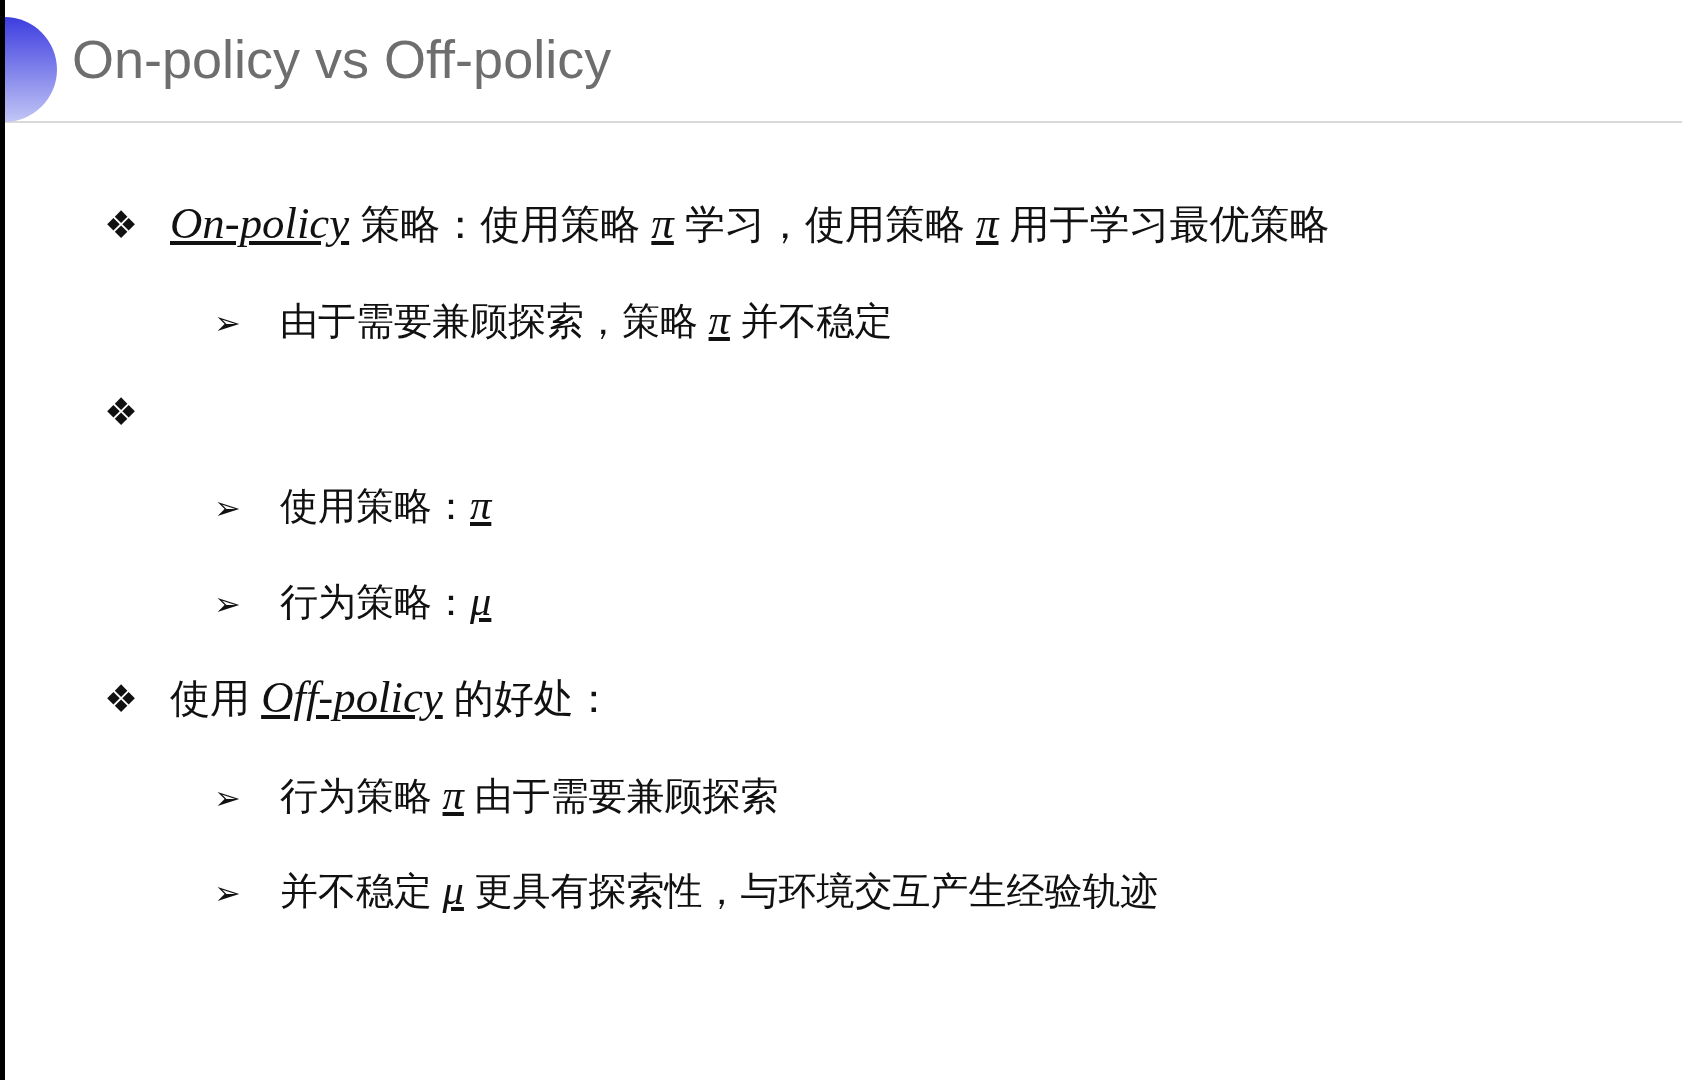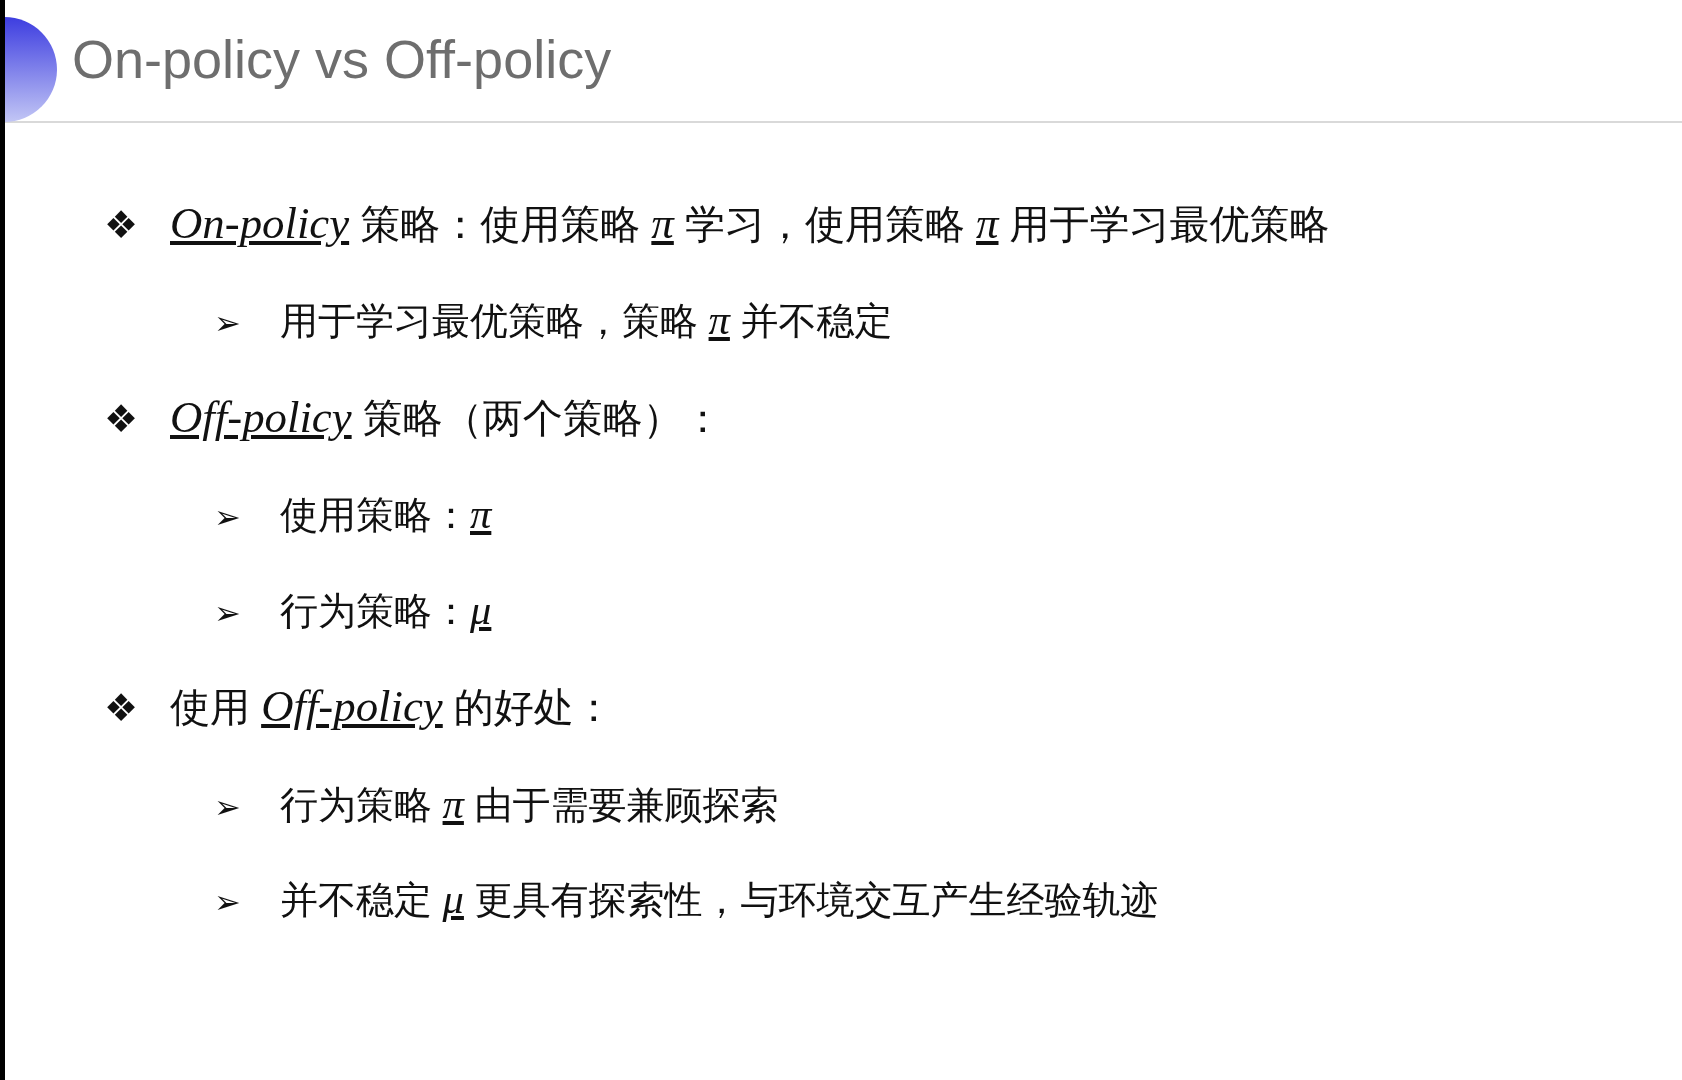--- a/index.html
+++ b/index.html
@@ -75,25 +75,24 @@
 
 <div class="edge-strip"></div>
 
 <div class="bullet-list">
     <div class="row lvl1">
       <span class="marker">❖</span>
       <span class="line"><span class="term">On-policy</span><span class="cjk"> 策略：使用策略 </span><span class="term">π</span><span class="cjk"> 学习，使用策略 </span><span class="term">π</span><span class="cjk"> 用于学习最优策略</span></span>
     </div>
     <div class="row lvl2">
       <span class="marker">➢</span>
-      <span class="line"><span class="cjk">用于学习最优策略，策略 </span><span class="term">π</span><span class="cjk"> 并不稳定</span></span>
+      <span class="line"><span class="cjk">由于需要兼顾探索，策略 </span><span class="term">π</span><span class="cjk"> 并不稳定</span></span>
     </div>
     <div class="row lvl1">
       <span class="marker">❖</span>
-      <span class="line"><span class="term">Off-policy</span><span class="cjk"> 策略（两个策略）：</span></span>
     </div>
     <div class="row lvl2">
       <span class="marker">➢</span>
       <span class="line"><span class="cjk">使用策略：</span><span class="term">π</span></span>
     </div>
     <div class="row lvl2">
       <span class="marker">➢</span>
       <span class="line"><span class="cjk">行为策略：</span><span class="term">μ</span></span>
     </div>
     <div class="row lvl1">

